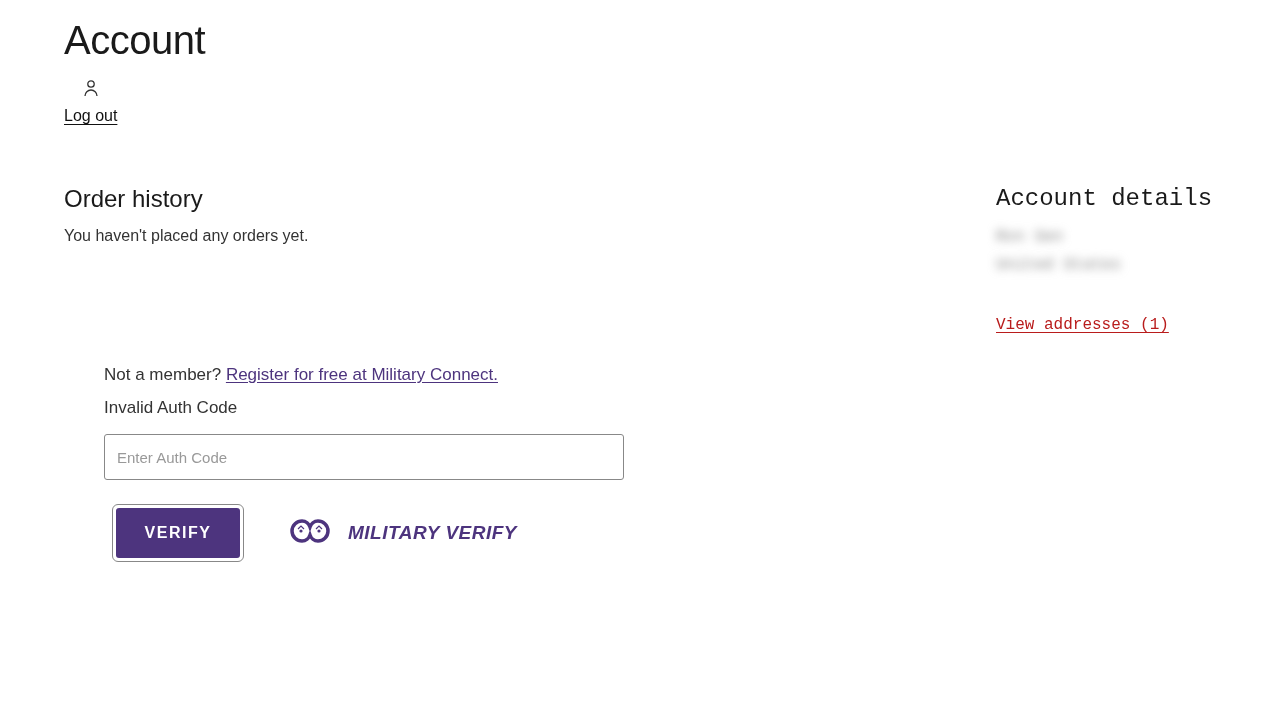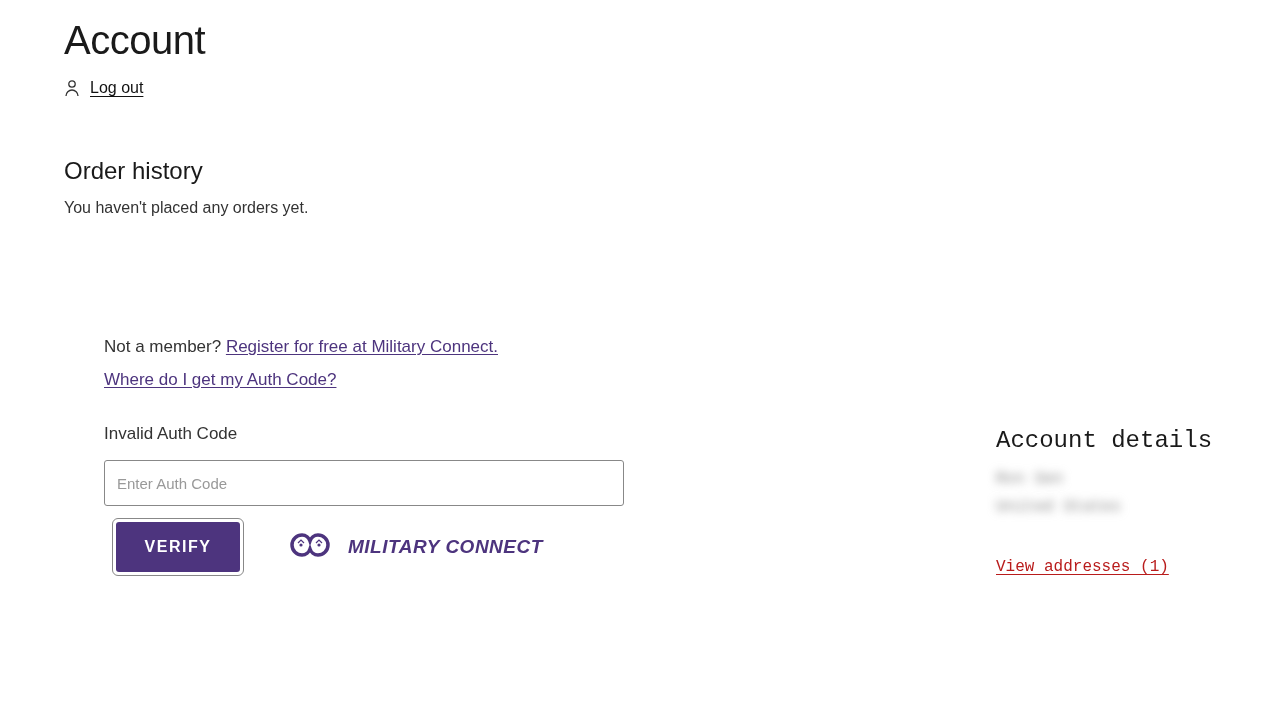--- a/index.html
+++ b/index.html
@@ -23,37 +23,37 @@
       font-weight: 400;
       letter-spacing: -0.5px;
       margin-bottom: 16px;
       color: #1a1a1a;
     }
     .logout-row {
       display: inline-flex;
       align-items: center;
       gap: 10px;
       margin-bottom: 60px;
+      flex-direction: column;
     }
     .logout-link {
       font-size: 16px;
       color: #111;
       text-decoration: underline;
       text-underline-offset: 3px;
       cursor: pointer;
     }
     .user-icon {
       width: 16px;
       height: 18px;
       display: inline-block;
     }
     .columns {
       display: flex;
       gap: 40px;
-      align-items: flex-end;
     }
     .left-col {
       flex: 1;
     }
     .right-col {
       width: 220px;
       font-family: Liberation Mono, monospace;
     }
     .section-title {
       font-size: 24px;
@@ -126,21 +126,21 @@
     }
     .auth-input {
       width: 520px;
       height: 46px;
       border: 1px solid #888;
       border-radius: 3px;
       padding: 0 12px;
       font-size: 15px;
       color: #333;
       outline: none;
-      margin-bottom: 12px;
+      margin-bottom: 24px;
     }
     .auth-input::placeholder {
       color: #999;
     }
     .verify-row {
       display: flex;
       align-items: center;
       gap: 40px;
       padding-left: 8px;
     }
@@ -195,41 +195,40 @@
 
   <div class="columns">
     <div class="left-col">
       <h2 class="section-title">Order history</h2>
       <p class="order-empty">You haven't placed any orders yet.</p>
 
       <div class="verify-section">
         <p class="not-member">
           <span>Not a member? </span><a class="purple-link">Register for free at Military Connect.</a>
         </p>
-        <a class="where-auth">Where do I get my Auth Code?</a>
 
         <p class="invalid-msg">Invalid Auth Code</p>
 
         <input class="auth-input" type="text" placeholder="Enter Auth Code" style="">
 
         <div class="verify-row">
           <span class="verify-button-wrap">
             <button class="verify-button-inner">VERIFY</button>
           </span>
           <div class="mc-logo">
             <span>
               <svg width="52" height="32" viewBox="0 0 52 32" fill="none">
                 <path d="M8 16 C8 10, 13 6, 18 6 C22 6, 25 9, 26 12 C27 9, 30 6, 34 6 C39 6, 44 10, 44 16 C44 22, 39 26, 34 26 C30 26, 27 23, 26 20 C25 23, 22 26, 18 26 C13 26, 8 22, 8 16 Z" stroke="#4d347e" stroke-width="3.5" fill="none"></path>
                 <circle cx="17" cy="16" r="1.6" fill="#4d347e"></circle>
                 <circle cx="35" cy="16" r="1.6" fill="#4d347e"></circle>
                 <path d="M14 14 L17 11 L20 14" stroke="#4d347e" stroke-width="1.2" fill="none"></path>
                 <path d="M32 14 L35 11 L38 14" stroke="#4d347e" stroke-width="1.2" fill="none"></path>
               </svg>
             </span>
-            <span class="mc-logo-text">MILITARY CONNECT</span>
+            <span class="mc-logo-text">MILITARY VERIFY</span>
           </div>
         </div>
       </div>
     </div>
 
     <div class="right-col">
       <h2 class="account-details-title">Account details</h2>
       <div class="blurred-line">Ron Sen</div>
       <div class="blurred-line">United States</div>
       <a class="view-addresses">View addresses (1)</a>

